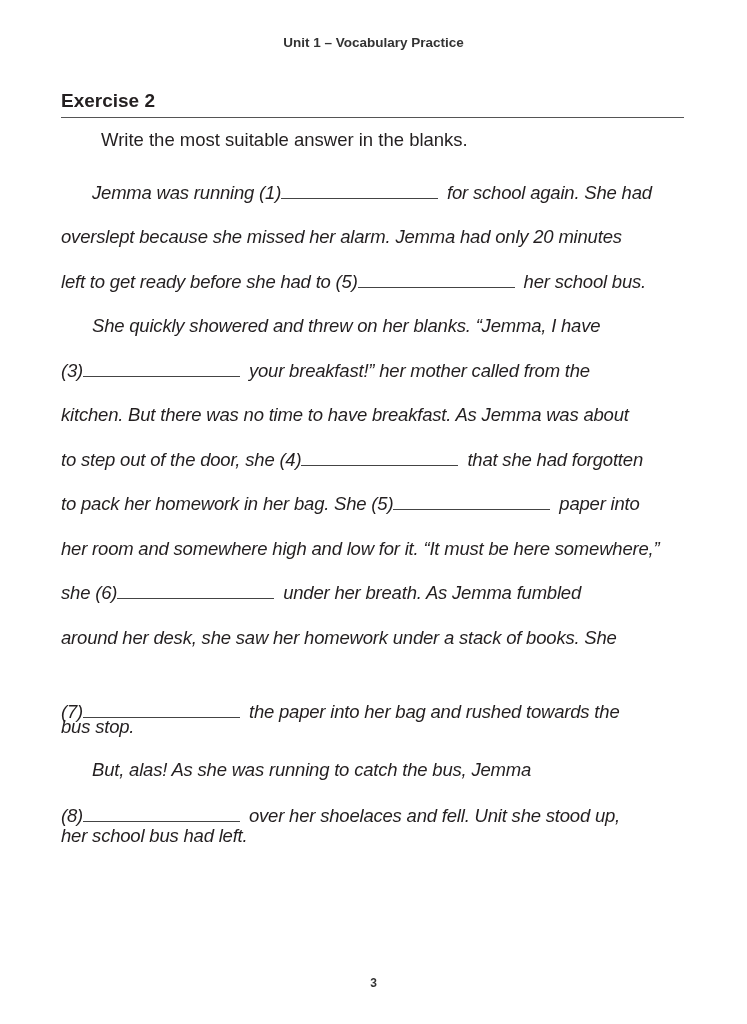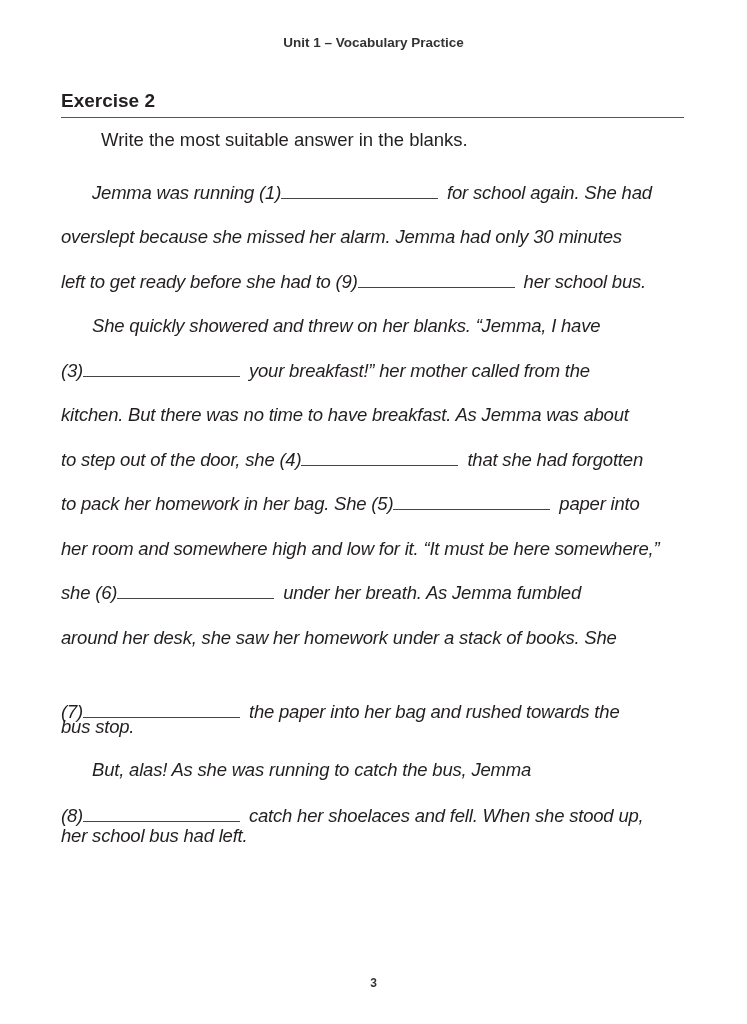--- a/index.html
+++ b/index.html
@@ -42,24 +42,24 @@
 <div class="running-head">Unit 1 –  Vocabulary Practice</div>
 
 <div class="exercise-title">Exercise 2</div>
 <div class="instruction">Write the most suitable answer in the blanks.</div>
 
 <div>
   <div class="line indent" style="top:181px">
     <span>Jemma was running (1)</span><span class="blank"></span><span> for school again. She had</span>
   </div>
   <div class="line" style="top:225px">
-    <span>overslept because she missed her alarm. Jemma had only 30 minutes</span>
+    <span>overslept because she missed her alarm. Jemma had only 20 minutes</span>
   </div>
   <div class="line" style="top:270px">
-    <span>left to get ready before she had to (9)</span><span class="blank"></span><span> her school bus.</span>
+    <span>left to get ready before she had to (5)</span><span class="blank"></span><span> her school bus.</span>
   </div>
   <div class="line indent" style="top:314px">
     <span>She quickly showered and threw on her blanks. “Jemma, I have</span>
   </div>
   <div class="line" style="top:359px">
     <span>(3)</span><span class="blank"></span><span> your breakfast!” her mother called from the</span>
   </div>
   <div class="line" style="top:403px">
     <span>kitchen. But there was no time to have breakfast. As Jemma was about</span>
   </div>
@@ -81,20 +81,20 @@
   <div class="line" style="top:700px">
     <span>(7)</span><span class="blank"></span><span> the paper into her bag and rushed towards the</span>
   </div>
   <div class="line" style="top:715px">
     <span>bus stop.</span>
   </div>
   <div class="line indent" style="top:758px">
     <span>But, alas! As she was running to catch the bus, Jemma</span>
   </div>
   <div class="line" style="top:804px">
-    <span>(8)</span><span class="blank"></span><span> catch her shoelaces and fell. When she stood up,</span>
+    <span>(8)</span><span class="blank"></span><span> over her shoelaces and fell. Unit she stood up,</span>
   </div>
   <div class="line" style="top:824px">
     <span>her school bus had left.</span>
   </div>
 </div>
 
 <div class="page-number">3</div>
 
 </body></html>

